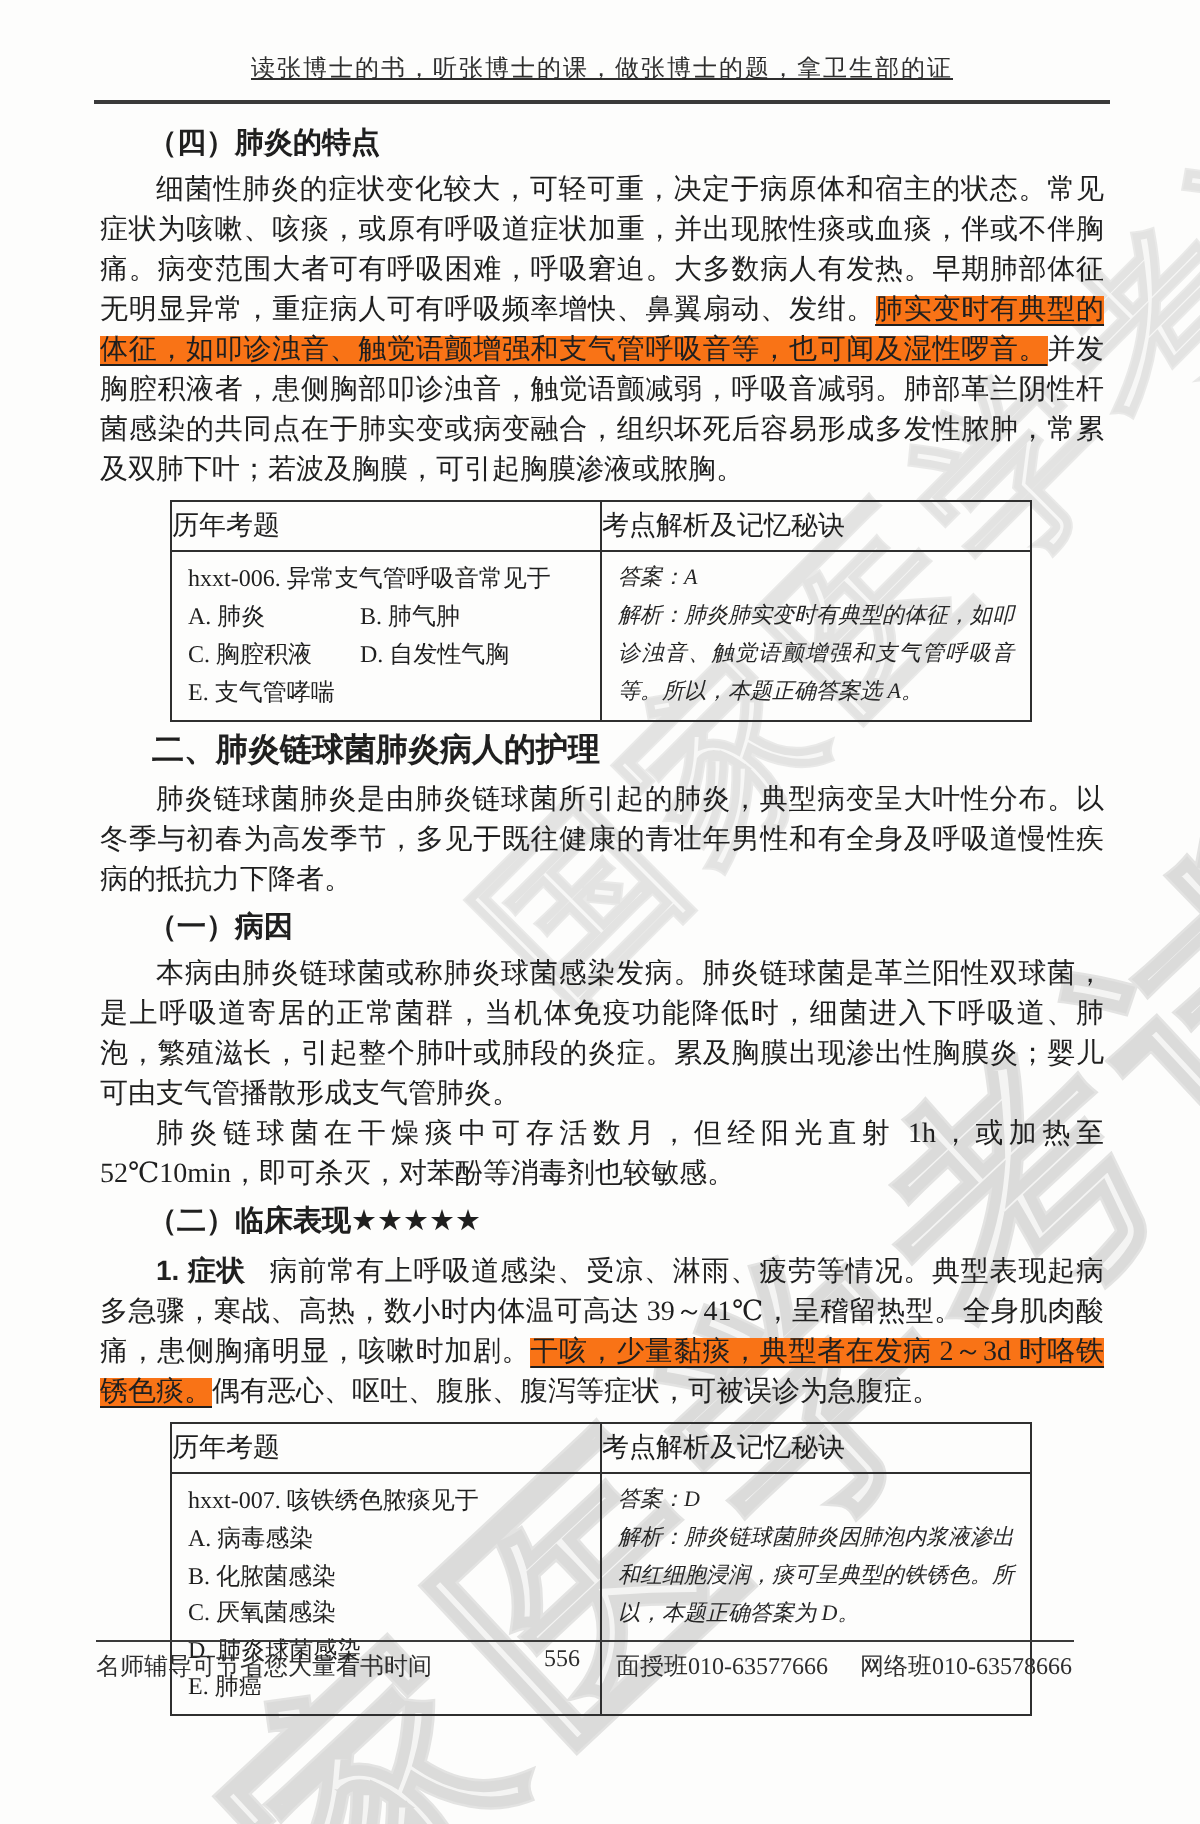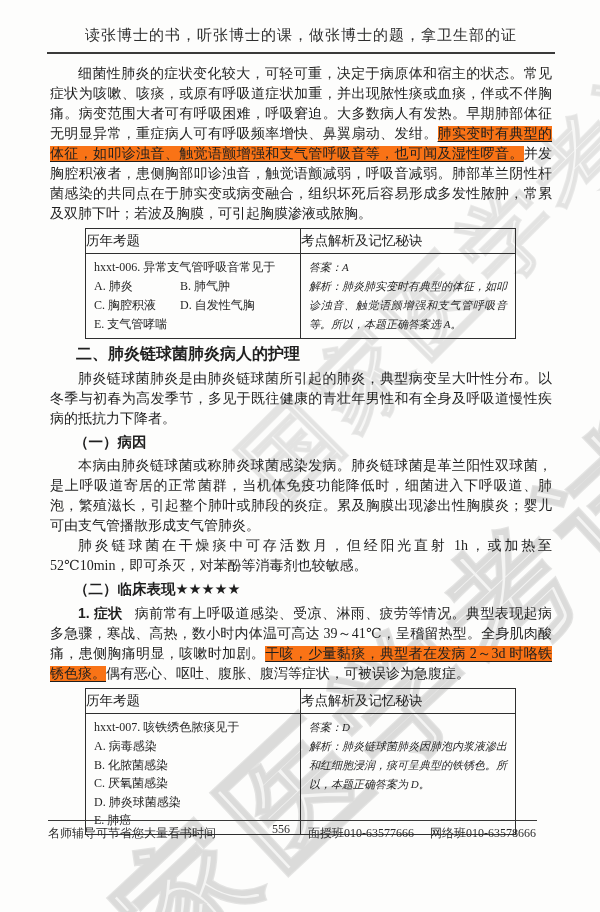--- a/index.html
+++ b/index.html
@@ -39,23 +39,24 @@
     letter-spacing:10px;
     -webkit-text-stroke:1.8px rgba(0,0,0,0.08);
     color:rgba(0,0,0,0.025);
     transform:rotate(-45deg);
     transform-origin:0 50%;
   }
   .content{position:relative;z-index:1;}
   
   .hdr-slogan{
     text-align:center;
-    font-size:15px;
+    font-size:12px;
     color:#2e2e2e;
     letter-spacing:1px;
+    text-decoration:underline;
   }
   .hdr-rule{
     border:none;
     border-top:2px solid #3a3a3a;
     margin:7px -3px 10px -3px;
   }
   
   .h-sub{
     font-family:"Liberation Sans","DejaVu Sans",sans-serif;
     font-weight:bold;
@@ -162,20 +163,21 @@
 <div class="page">
 
   <div class="wm wm1">国家医学考试网原创</div>
   <div class="wm wm2">国家医学考试网原创</div>
 
   <div class="content">
 
     <div class="hdr-slogan">读张博士的书，听张博士的课，做张博士的题，拿卫生部的证</div>
     <hr class="hdr-rule">
 
+    <div class="h-sub">（四）肺炎的特点</div>
 
     <p class="body-p"><span>细菌性肺炎的症状变化较大，可轻可重，决定于病原体和宿主的状态。常见症状为咳嗽、咳痰，或原有呼吸道症状加重，并出现脓性痰或血痰，伴或不伴胸痛。病变范围大者可有呼吸困难，呼吸窘迫。大多数病人有发热。早期肺部体征无明显异常，重症病人可有呼吸频率增快、鼻翼扇动、发绀。</span><span class="hl">肺实变时有典型的体征，如叩诊浊音、触觉语颤增强和支气管呼吸音等，也可闻及湿性啰音。</span><span>并发胸腔积液者，患侧胸部叩诊浊音，触觉语颤减弱，呼吸音减弱。肺部革兰阴性杆菌感染的共同点在于肺实变或病变融合，组织坏死后容易形成多发性脓肿，常累及双肺下叶；若波及胸膜，可引起胸膜渗液或脓胸。</span></p>
 
     <table class="exam">
       <tbody>
           <tr>
         <th>历年考题</th>
         <th>考点解析及记忆秘诀</th>
       </tr>
       <tr>

